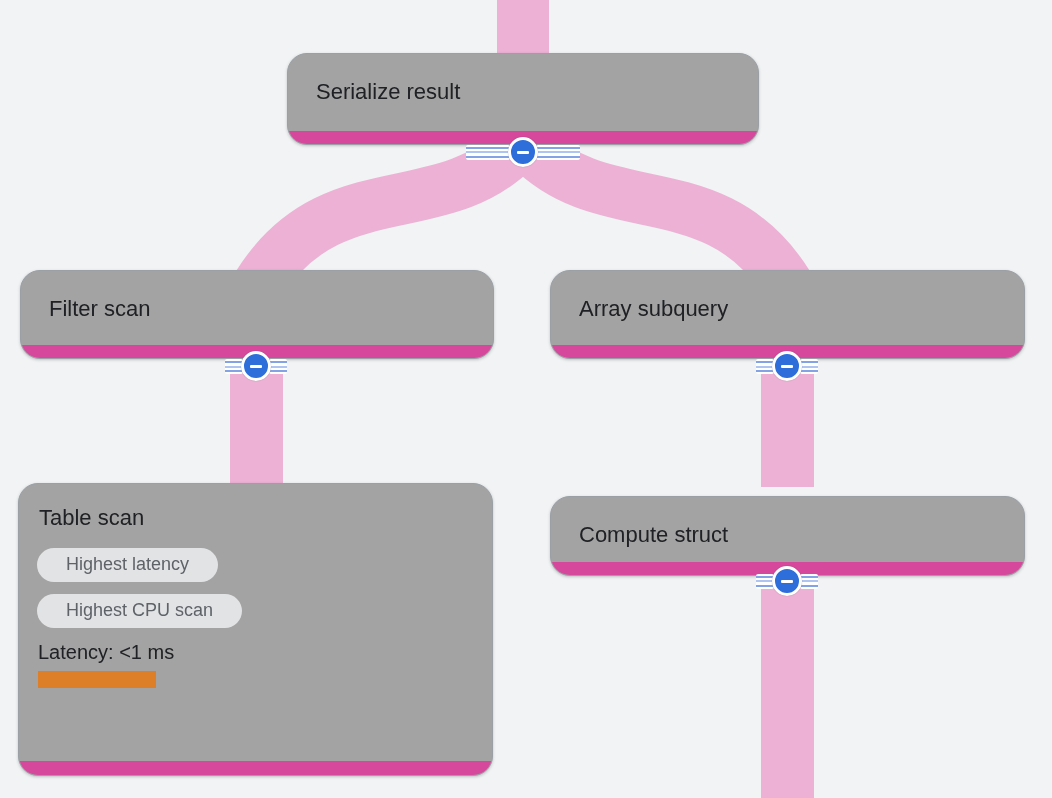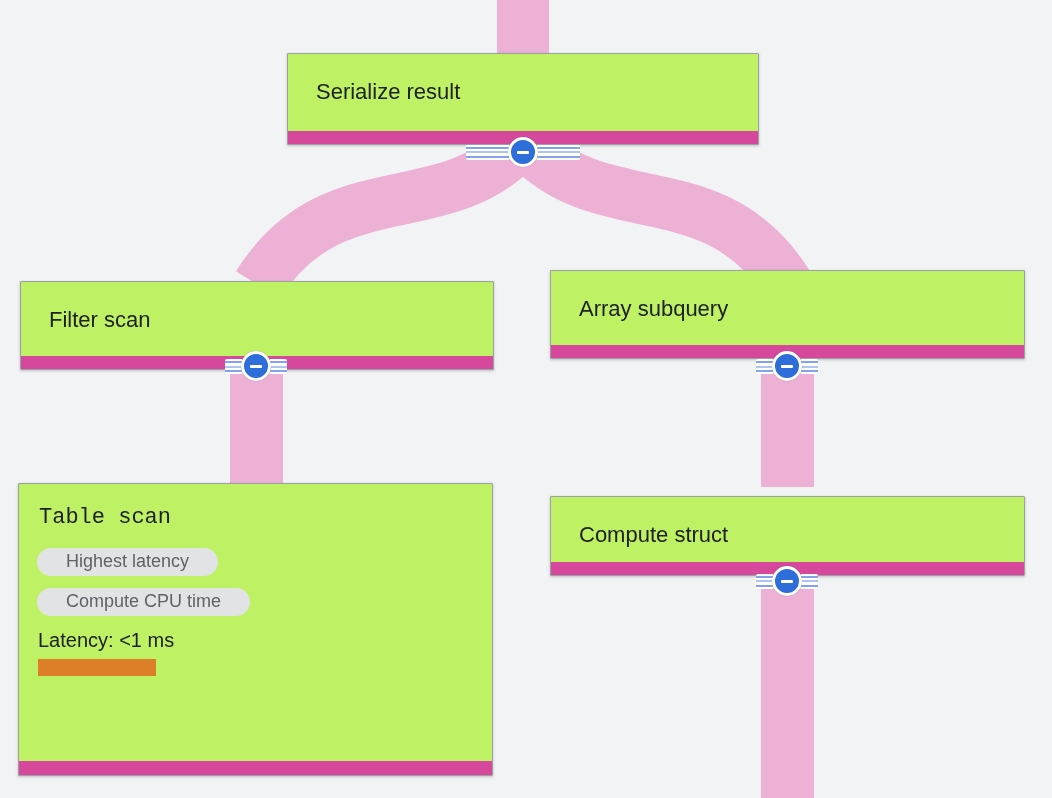--- a/index.html
+++ b/index.html
@@ -7,34 +7,34 @@
     --button-blue:#2d6edb; --flank-line-dark:#84a3e6; --flank-line-light:#aec5f1;
     --badge-bg:#e2e3e5; --badge-text:#5f6368; --metric-bar:#dd7e28;
     --title-text:#202124; --subtitle-text:#3c4043;
   }
   html,body{margin:0;padding:0;}
   body{font-family:"Liberation Sans",sans-serif;background:var(--background);}
   .canvas{position:relative;width:1052px;height:798px;overflow:hidden;background:var(--background);}
   .flows{position:absolute;left:0;top:0;}
   .flows rect{fill:var(--flow);}
   .flows path.curve{fill:none;stroke:var(--flow);stroke-width:52;}
-  .node{position:absolute;background:#bef264;border:1.5px solid var(--node-border);
-        border-radius:1px;box-shadow:0 1px 3px rgba(60,64,67,.28);
+  .node{position:absolute;background:#a3a3a3;border:1.5px solid var(--node-border);
+        border-radius:20px;box-shadow:0 1px 3px rgba(60,64,67,.28);
         overflow:hidden;display:flex;flex-direction:column;box-sizing:border-box;}
   .node-title{font-size:22px;line-height:1.3;color:var(--title-text);padding:24px 28px 0;}
   .node-bar{margin-top:auto;height:13px;background:var(--node-bar);flex:none;}
   .node-serialize{left:287px;top:53px;width:472px;height:92px;}
-  .node-filter{left:20px;top:281px;width:474px;height:89px;}
+  .node-filter{left:20px;top:270px;width:474px;height:89px;}
   .node-array{left:550px;top:270px;width:475px;height:89px;gap:6px;}
   .node-compute{left:550px;top:496px;width:475px;height:80px;}
   .node-table{left:18px;top:483px;width:475px;height:293px;}
-  .node-table .node-title{padding:20px 20px 0;font-family:Liberation Mono, monospace;}
+  .node-table .node-title{padding:20px 20px 0;}
   .node-table .node-bar{height:14px;}
   .node-sub{font-size:18px;line-height:1.3;color:var(--subtitle-text);padding:7px 20px 0;}
-  .badge{display:inline-flex;align-items:center;align-self:flex-start;height:28px;
+  .badge{display:inline-flex;align-items:center;align-self:flex-start;height:34px;
          margin:12px 0 0 18px;padding:0 29px;border-radius:18px;
          background:var(--badge-bg);color:var(--badge-text);font-size:18px;font-weight:500;}
   .badge.first{margin-top:15px;}
   .metrics{display:flex;margin:11px 0 0 19px;}
   .metric{width:210px;}
   .metric-label{font-size:20px;color:var(--title-text);line-height:1.3;}
   .metric-bar{height:17px;margin-top:6px;background:var(--metric-bar);}
   .collapse{position:absolute;display:flex;align-items:center;transform:translate(-50%,-50%);z-index:5;}
   .flank{height:15px;border-radius:2px;flex:none;
          background:linear-gradient(to bottom,
@@ -77,21 +77,21 @@
   </div>
 
   <div class="node node-array">
     <div class="node-title">Array subquery</div>
     <div class="node-bar"></div>
   </div>
 
   <div class="node node-table">
     <div class="node-title">Table scan</div>
     <div class="badge first">Highest latency</div>
-    <div class="badge">Compute CPU time</div>
+    <div class="badge">Highest CPU scan</div>
     <div class="metrics">
       <div class="metric">
         <div class="metric-label">Latency: &lt;1 ms</div>
         <div class="metric-bar" style="width: 118px;"></div>
       </div>
     </div>
     <div class="node-bar"></div>
   </div>
 
   <div class="node node-compute">

